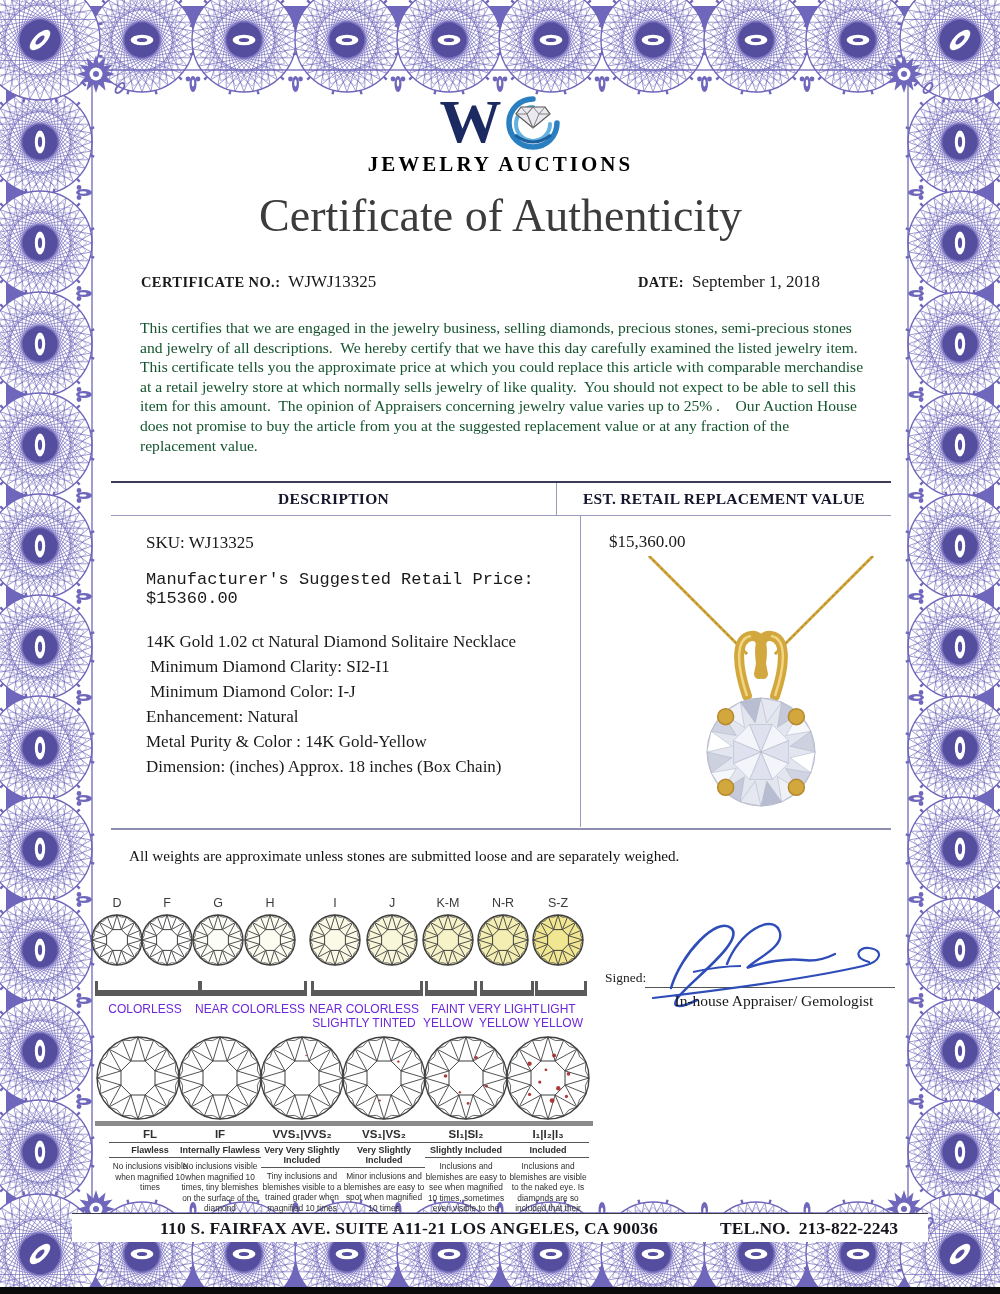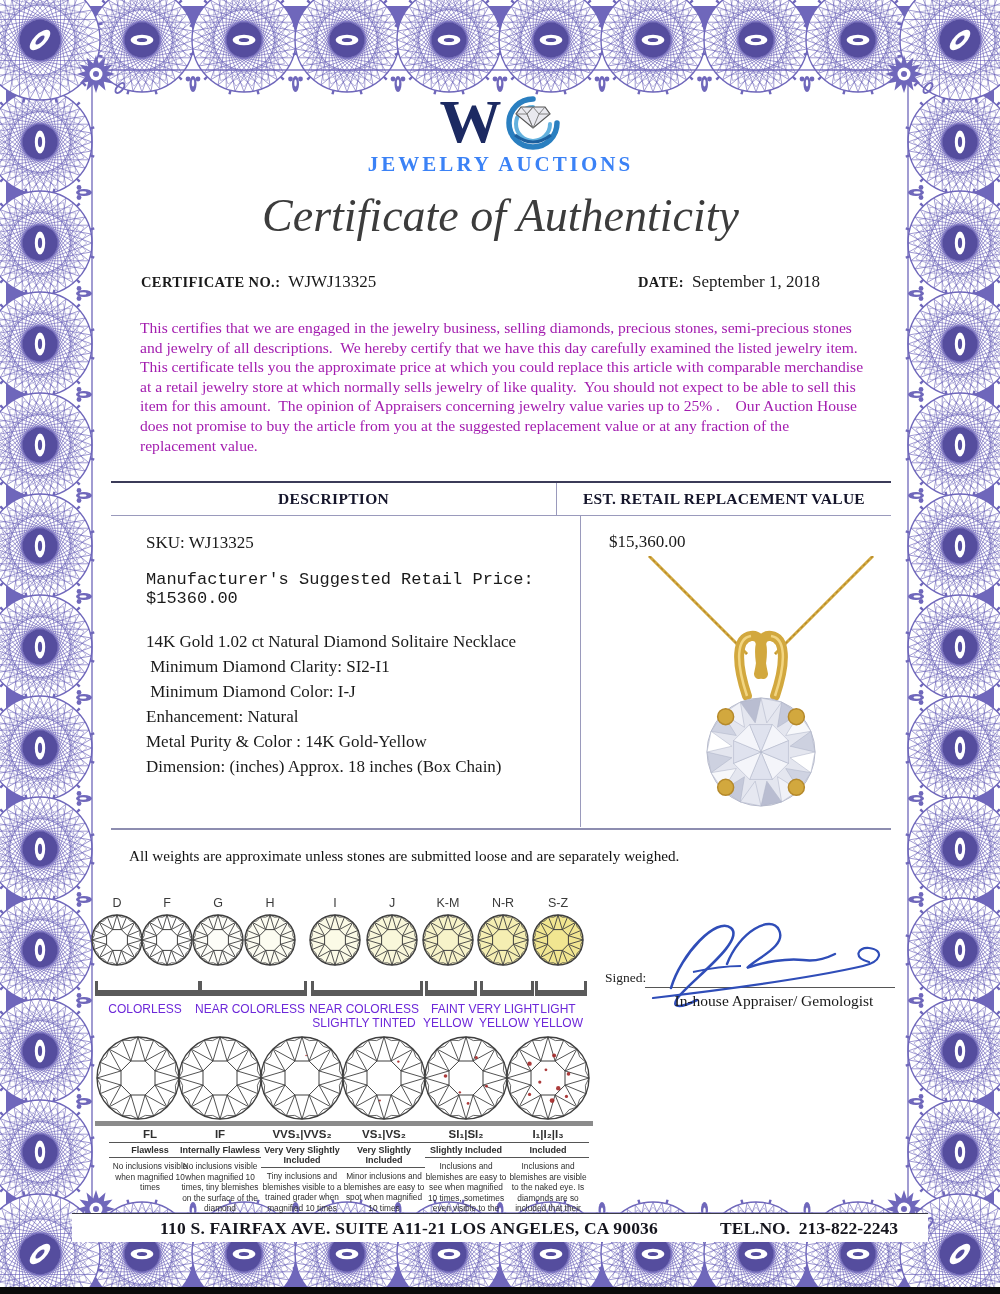--- a/index.html
+++ b/index.html
@@ -9,33 +9,33 @@
 
   
   .content{position:absolute;left:93px;top:70px;width:815px;height:1143px;z-index:2;}
 
   
   .logo-block{margin-top:20px;text-align:center;line-height:1;}
   .logo-word{font-family:"Liberation Serif",serif;font-weight:bold;font-size:62px;
              color:#1c2a62;letter-spacing:2px;display:inline-flex;align-items:center;}
   .logo-word .globe{display:inline-block;width:56px;height:56px;margin:0 1px;position:relative;top:2px;}
   .logo-sub{font-family:"Liberation Serif",serif;font-weight:bold;font-size:21px;
-            color:#3b82f6;letter-spacing:3px;margin-top:2px;}
+            color:#000000;letter-spacing:3px;margin-top:2px;}
 
   
   .cert-title{margin-top:14px;text-align:center;font-size:46px;color:#3c3c3c;
-              font-family:"Liberation Serif",serif;font-weight:normal;font-style:italic;}
+              font-family:"Liberation Serif",serif;font-weight:normal;}
 
   
   .cert-row{margin:30px 48px 0 48px;display:flex;justify-content:space-between;font-size:17px;height:26px;}
   .cert-label{font-weight:bold;font-size:14.5px;letter-spacing:.4px;padding-right:8px;}
   .cert-pair{display:flex;align-items:baseline;}
 
   
-  .intro{margin:20px 44px 0 47px;font-size:15.6px;line-height:19.6px;white-space:pre-wrap;color:#a21caf;}
+  .intro{margin:20px 44px 0 47px;font-size:15.6px;line-height:19.6px;white-space:pre-wrap;color:#14532d;}
 
   
   .cert-table{position:relative;margin:26px 17px 0 18px;height:345px;
               border-top:2px solid #3b3b58;border-bottom:2px solid #8d8db0;}
   .tbl-head{display:flex;height:32px;border-bottom:1px solid #9a9abc;}
   .tbl-body{display:flex;height:311px;}
   .col-desc{width:445px;}
   .col-val{flex:1;border-left:1px solid #9a9abc;}
   .tbl-head .col-desc,.tbl-head .col-val{display:flex;align-items:center;justify-content:center;
        font-weight:bold;font-size:15.5px;letter-spacing:.3px;color:#14142a;}

